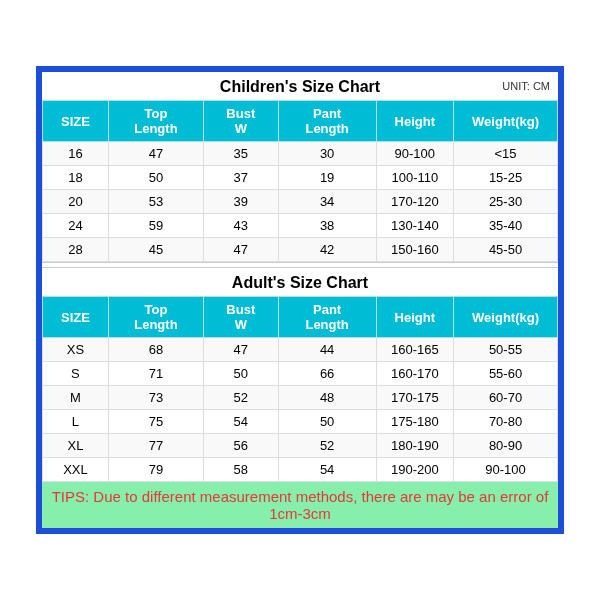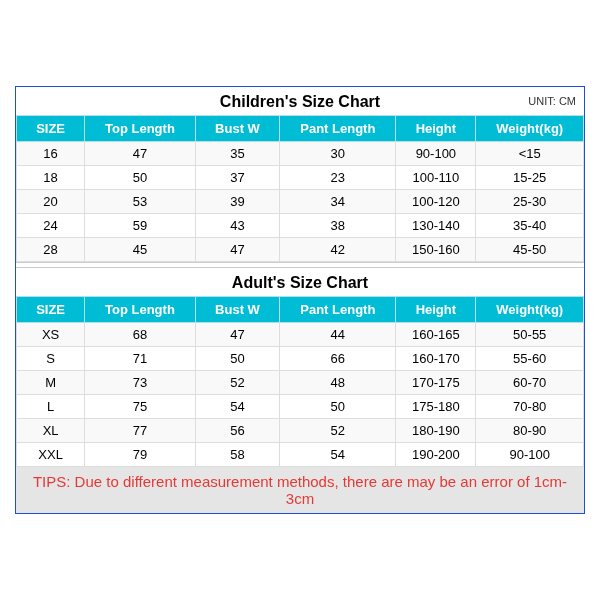--- a/index.html
+++ b/index.html
@@ -7,23 +7,23 @@
       width: 600px;
       height: 600px;
       background: #fff;
       font-family: Arial, sans-serif;
       font-size: 13px;
       display: flex;
       align-items: center;
       justify-content: center;
     }
     .container {
-      width: 570px;
-      border: 1px solid #1d4ed8;
-      background: #e5e5e5;
+      width: 528px;
+      border: 6px solid #1d4ed8;
+      background: #86efac;
     }
     .section-title-row {
       background: #fff;
       text-align: center;
       padding: 6px 0 4px 0;
       position: relative;
     }
     .section-title {
       font-size: 16px;
       font-weight: bold;
@@ -104,30 +104,30 @@
           <td>47</td>
           <td>35</td>
           <td>30</td>
           <td>90-100</td>
           <td>&lt;15</td>
         </tr>
         <tr>
           <td>18</td>
           <td>50</td>
           <td>37</td>
-          <td>23</td>
+          <td>19</td>
           <td>100-110</td>
           <td>15-25</td>
         </tr>
         <tr>
           <td>20</td>
           <td>53</td>
           <td>39</td>
           <td>34</td>
-          <td>100-120</td>
+          <td>170-120</td>
           <td>25-30</td>
         </tr>
         <tr>
           <td>24</td>
           <td>59</td>
           <td>43</td>
           <td>38</td>
           <td>130-140</td>
           <td>35-40</td>
         </tr>

